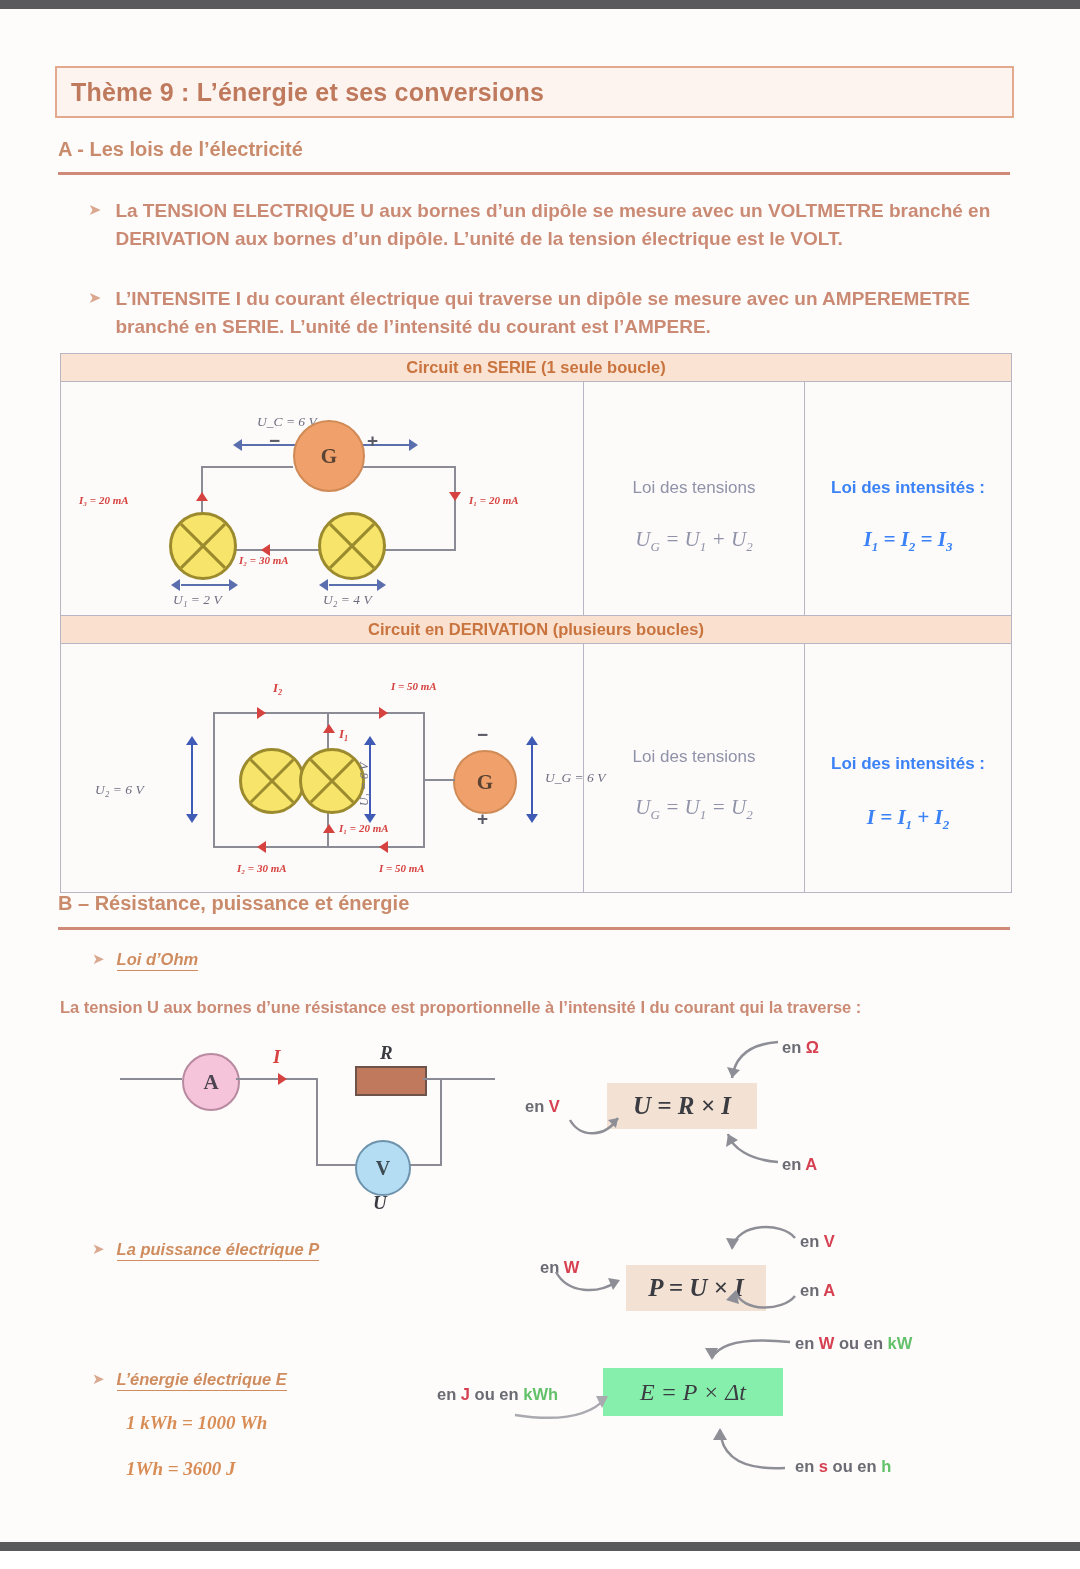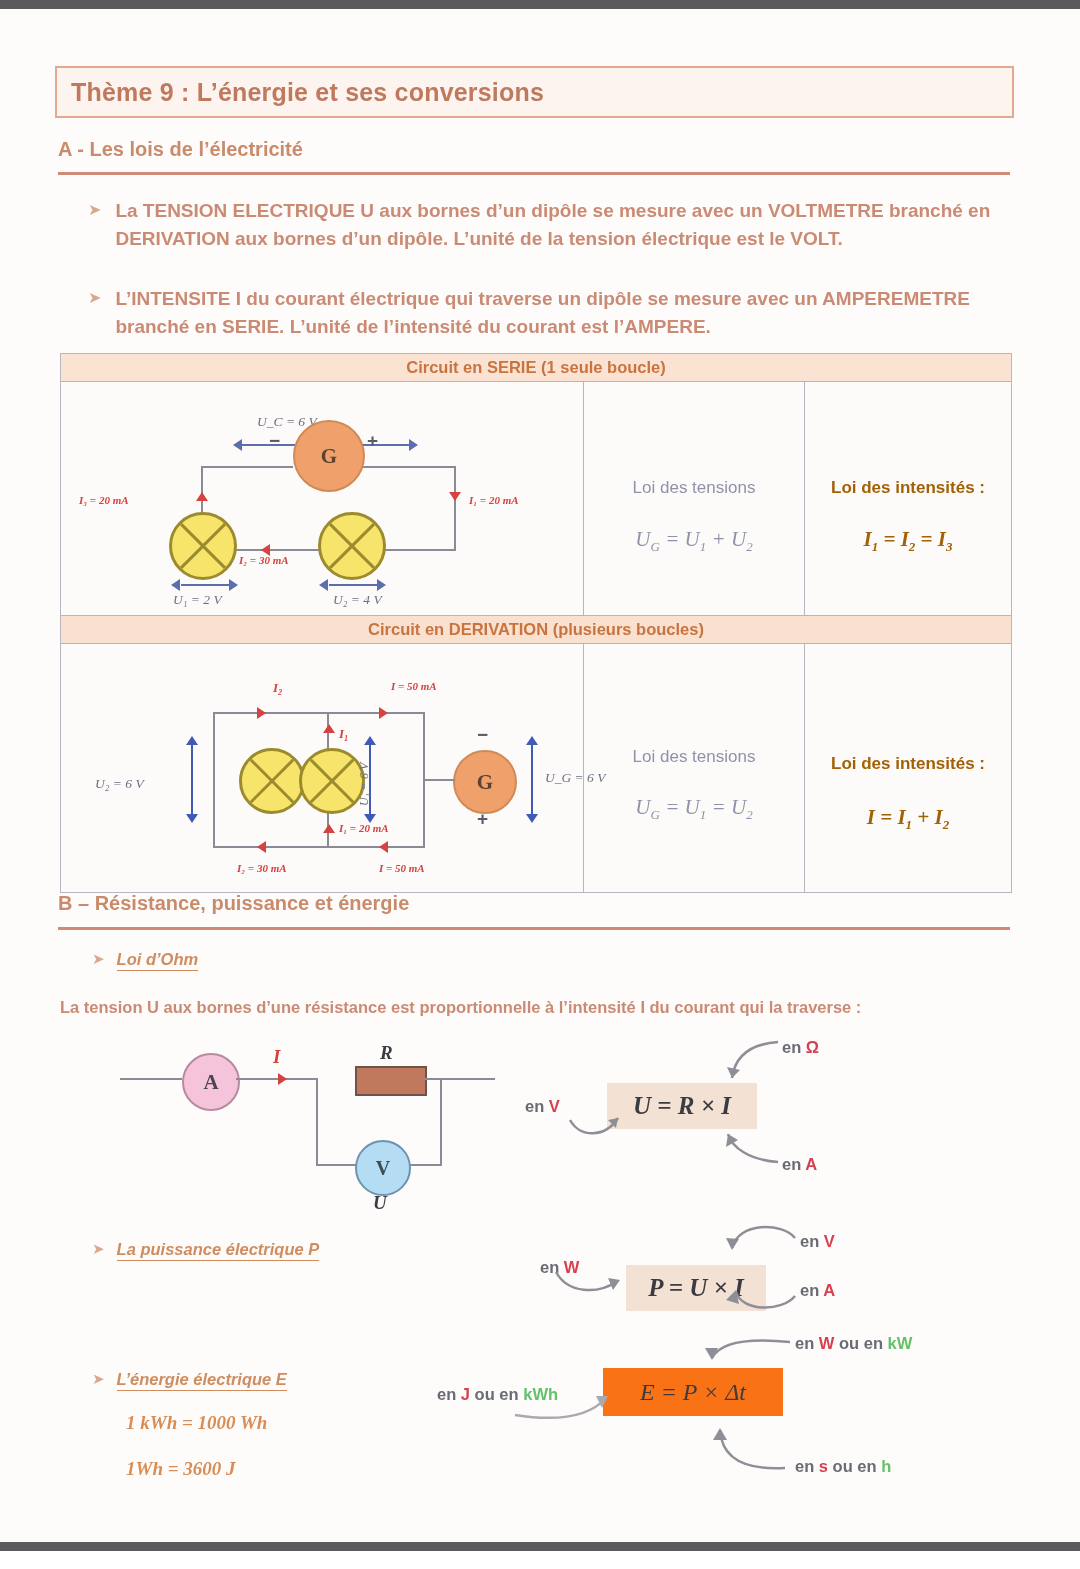--- a/index.html
+++ b/index.html
@@ -47,21 +47,21 @@
   .tbl .cell{border-right:1px solid #b9b6c4;position:relative;}
   .tbl .cell:last-child{border-right:none;}
   .c-circ{width:522px;}
   .c-tens{width:220px;}
   .c-int{flex:1;}
   .r1{height:233px;}
   .r2{height:248px;}
   .law-lbl{position:absolute;left:0;right:0;text-align:center;font-size:17px;}
   .law-eq{position:absolute;left:0;right:0;text-align:center;font-family:"Liberation Serif",serif;font-style:italic;font-size:21px;}
   .tens{color:#8f92a8;}
-  .ints{color:#a16207;font-weight:bold;}
+  .ints{color:#3b82f6;font-weight:bold;}
   .ints .law-eq{font-weight:bold;font-style:italic;}
   sub{font-size:.62em;}
 
   
   .circ{position:absolute;left:0;top:0;width:522px;height:100%;}
   .lbl{position:absolute;font-family:"Liberation Serif",serif;font-style:italic;white-space:nowrap;}
   .lbl-red{color:#d5423f;font-weight:bold;font-size:11px;}
   .lbl-gray{color:#6d6f80;font-size:13.5px;}
   .wire{position:absolute;background:#8b8b96;}
   .lamp{position:absolute;border-radius:50%;background:#f7e56b;border:3px solid #9c8a2e;}
@@ -162,21 +162,21 @@
         <div class="lbl lbl-red" style="left:178px;top:172px;">I₂ = 30 mA</div>
 
         <div class="dim" style="left:120px;top:202px;width:50px;"></div>
         <div class="arrow ar-l" style="left:110px;top:197px;border-right-color:#5b6fae;"></div>
         <div class="arrow ar-r" style="left:168px;top:197px;border-left-color:#5b6fae;"></div>
         <div class="lbl lbl-gray" style="left:112px;top:210px;">U₁ = 2 V</div>
 
         <div class="dim" style="left:268px;top:202px;width:50px;"></div>
         <div class="arrow ar-l" style="left:258px;top:197px;border-right-color:#5b6fae;"></div>
         <div class="arrow ar-r" style="left:316px;top:197px;border-left-color:#5b6fae;"></div>
-        <div class="lbl lbl-gray" style="left:272px;top:210px;">U₂ = 4 V</div>
+        <div class="lbl lbl-gray" style="left:262px;top:210px;">U₂ = 4 V</div>
       </div>
     </div>
 
     <div class="cell c-tens tens">
       <div class="law-lbl" style="top:96px;">Loi des tensions</div>
       <div class="law-eq" style="top:145px;">U<sub>G</sub> = U<sub>1</sub> + U<sub>2</sub></div>
     </div>
 
     <div class="cell c-int ints">
       <div class="law-lbl" style="top:96px;font-weight:bold;">Loi des intensités :</div>
@@ -217,21 +217,21 @@
         <div class="arrow ar-u" style="left:262px;top:180px;"></div>
 
         <div class="lbl lbl-red" style="left:278px;top:82px;font-size:13px;">I₁</div>
         <div class="lbl lbl-red" style="left:278px;top:178px;">I₁ = 20 mA</div>
         <div class="lbl lbl-red" style="left:176px;top:218px;">I₂ = 30 mA</div>
         <div class="lbl lbl-red" style="left:318px;top:218px;">I = 50 mA</div>
 
         <div class="dimv" style="left:130px;top:100px;height:72px;"></div>
         <div class="arrow ar-u" style="left:125px;top:92px;border-bottom-color:#3f5bb5;"></div>
         <div class="arrow ar-d" style="left:125px;top:170px;border-top-color:#3f5bb5;"></div>
-        <div class="lbl lbl-gray" style="left:34px;top:132px;">U₂ = 6 V</div>
+        <div class="lbl lbl-gray" style="left:34px;top:138px;">U₂ = 6 V</div>
 
         <div class="dimv" style="left:308px;top:100px;height:72px;"></div>
         <div class="arrow ar-u" style="left:303px;top:92px;border-bottom-color:#3f5bb5;"></div>
         <div class="arrow ar-d" style="left:303px;top:170px;border-top-color:#3f5bb5;"></div>
         <div class="lbl lbl-gray rot90" style="left:296px;top:162px;font-size:12px;">U₁ = 6 V</div>
 
         <div class="dimv" style="left:470px;top:100px;height:72px;"></div>
         <div class="arrow ar-u" style="left:465px;top:92px;border-bottom-color:#3f5bb5;"></div>
         <div class="arrow ar-d" style="left:465px;top:170px;border-top-color:#3f5bb5;"></div>
         <div class="lbl lbl-gray" style="left:484px;top:126px;">U_G = 6 V</div>
@@ -314,21 +314,21 @@
   <polygon points="216,70 206,80 219,84" fill="#8e8e96"></polygon>
 </svg>
 
 <div class="sub-b" style="left:92px;top:1370px;">
   <span class="arw">➤</span>
   <span class="txt">L’énergie électrique  E</span>
 </div>
 <div class="eqline" style="left:126px;top:1412px;">1 kWh  =  1000 Wh</div>
 <div class="eqline" style="left:126px;top:1458px;">1Wh  =  3600 J</div>
 
-<div class="fbox" style="left:603px;top:1368px;width:180px;height:48px;font-size:24px;background:#f97316;">E = P  × Δt</div>
+<div class="fbox" style="left:603px;top:1368px;width:180px;height:48px;font-size:24px;background:#86efac;">E = P  × Δt</div>
 <div class="ann" style="left:437px;top:1385px;">en <span class="u-red">J</span> ou en <span class="u-green">kWh</span></div>
 <div class="ann" style="left:795px;top:1334px;">en <span class="u-red">W</span> ou en <span class="u-green">kW</span></div>
 <div class="ann" style="left:795px;top:1457px;">en <span class="u-red">s</span> ou en <span class="u-green">h</span></div>
 <svg class="curve" style="left:420px;top:1320px;width:420px;height:180px;">
   <path d="M95,95 C140,102 170,96 186,78" stroke="#a9a9b0" stroke-width="2.5" fill="none"></path>
   <polygon points="188,76 176,76 182,88" fill="#a9a9b0"></polygon>
   <path d="M370,22 C330,18 300,22 292,38" stroke="#8e8e96" stroke-width="2.5" fill="none"></path>
   <polygon points="292,40 285,28 298,28" fill="#8e8e96"></polygon>
   <path d="M365,148 C330,150 302,142 300,110" stroke="#8e8e96" stroke-width="2.5" fill="none"></path>
   <polygon points="300,108 293,120 307,120" fill="#8e8e96"></polygon>

